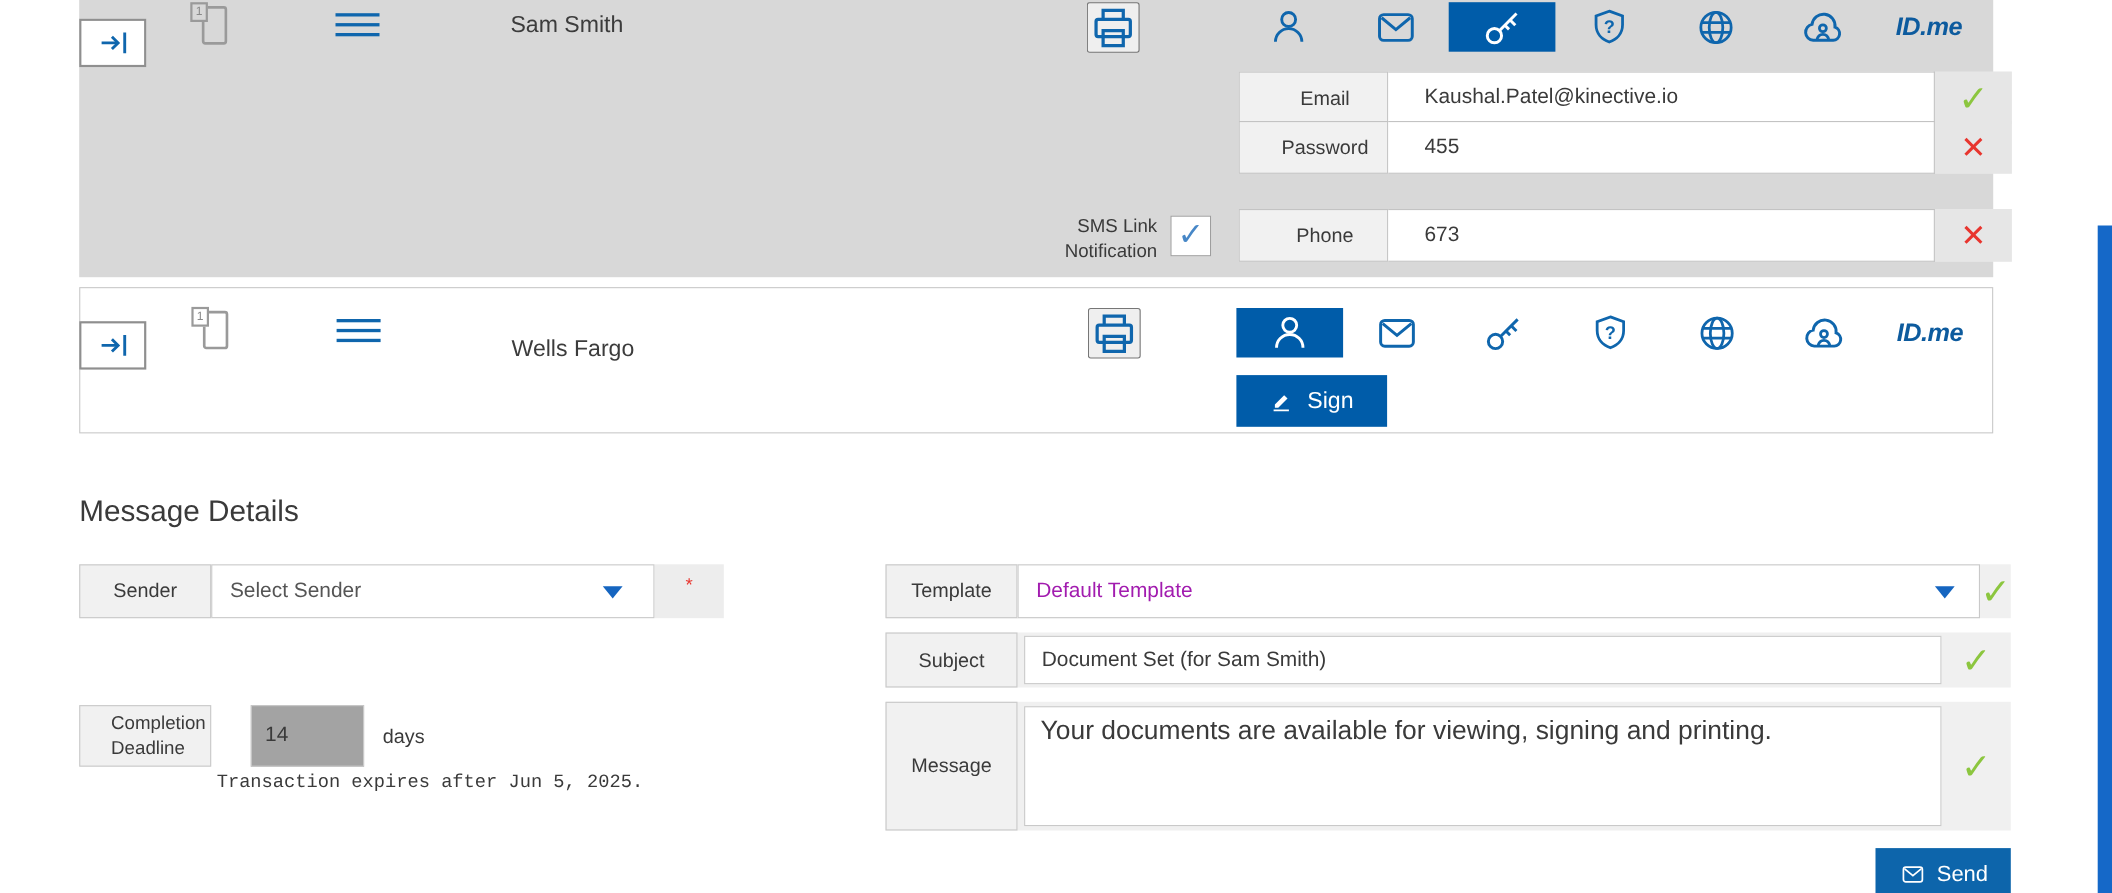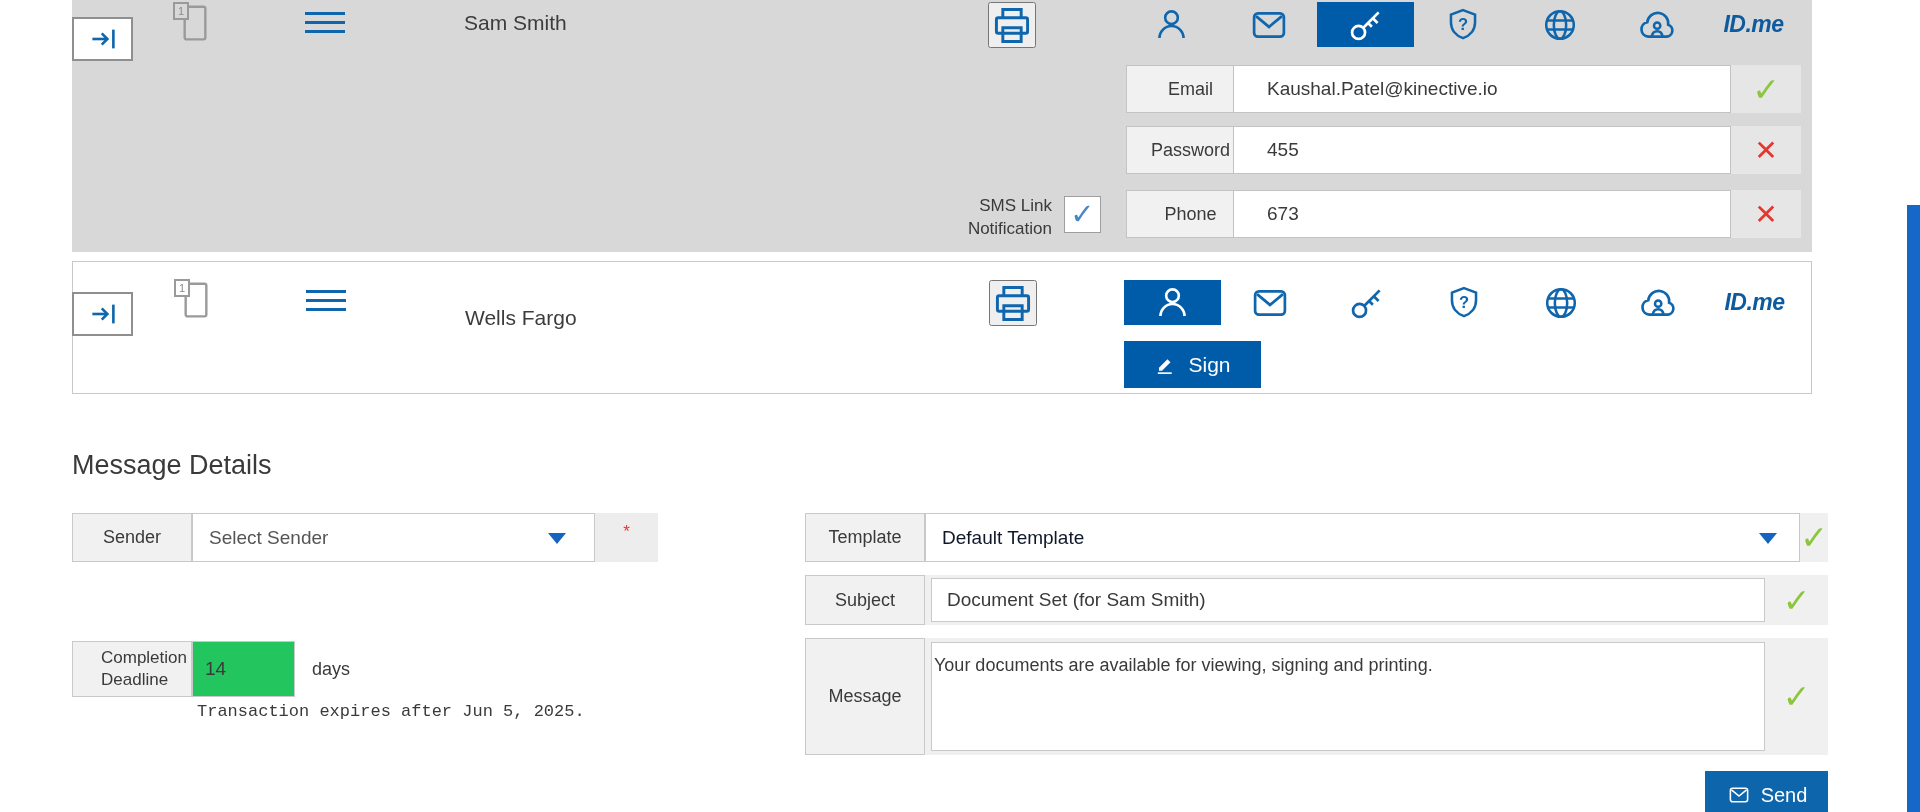--- a/index.html
+++ b/index.html
@@ -45,22 +45,22 @@
   .auth-row { position:absolute; display:flex; }
   .r1 .auth-row { left:1051px; top:2px; }
   .r2 .auth-row { left:1051px; top:18px; }
   .auth-cell { width:97px; height:45px; display:flex; align-items:center;
     justify-content:center; color:#0f66ad; cursor:pointer; }
   .auth-cell.active { background:#005ca9; color:#fff; }
   .idme { font-size:23px; font-weight:700; font-style:italic; color:#0d5b9e;
     letter-spacing:-0.5px; }
 
   .field-row { position:absolute; left:1054px; display:flex; height:48px; background:#e6e6e6; }
-  .row-email { top:65px; } .row-password { top:126px; } .row-phone { top:190px; }
-  .field-label { width:108px; background:#f1f1f1; border:1px solid #c3c3c3;
+  .row-email { top:65px; } .row-password { top:110px; } .row-phone { top:190px; }
+  .field-label { width:136px; background:#f1f1f1; border:1px solid #c3c3c3;
     display:flex; align-items:center; justify-content:center; font-size:18px;padding-left:21px; }
   .field-input { width:497px; background:#fff; border:1px solid #c3c3c3; border-left:none;
     display:flex; align-items:center; padding-left:33px; font-size:19px; cursor:text; }
   .field-status { width:70px; display:flex; align-items:center; justify-content:center; }
   .status-ok  { color:#8cc63f; font-size:33px; }
   .status-bad { color:#e8352e; font-size:28px; }
 
   .sms-label { position:absolute; left:790px; top:194px; width:190px; text-align:right;
     font-size:17px; line-height:23px; }
   .sms-checkbox { position:absolute; left:992px; top:196px; width:37px; height:37px;
@@ -88,36 +88,36 @@
     border-top:11px solid #1565c0; }
   .sender-dropdown .caret { right:28px; }
   .template-dropdown .caret { right:22px; }
   .required-cell { width:63px; background:#ededed; display:flex; justify-content:center;
     padding-top:9px; color:#e8352e; font-size:17px; }
 
   .deadline-row { position:absolute; left:72px; top:641px; display:flex; height:56px; }
   .deadline-label { width:120px; background:#f1f1f1; border:1px solid #c9c9c9;
     display:flex; flex-direction:column; justify-content:center; padding-left:28px;
     font-size:17px; line-height:22px; }
-  .deadline-input { width:103px; background:#22c55e; border:1px solid #c9c9c9; display:flex;
-    align-items:center; padding-left:12px; font-size:19px; cursor:text; }
+  .deadline-input { width:103px; background:#a3a3a3; border:1px solid #c9c9c9; display:flex;
+    align-items:center; padding-left:12px; font-size:19px; cursor:text;margin-left:36px; }
   .days-suffix { margin-left:17px; align-self:center; font-size:18px; }
   .expiry-note { position:absolute; left:197px; top:702px; font-size:17px;font-family:Liberation Mono, monospace; }
 
   .form-row { position:absolute; left:805px; width:1023px; background:#f0f0f0; display:flex; }
   .template-row { top:513px; height:49px; }
   .subject-row  { top:575px; height:50px; }
   .message-row  { top:638px; height:117px; }
   .form-row .cell-label { flex:0 0 120px; }
-  .template-dropdown { width:912px; color:#0f172a; }
+  .template-dropdown { width:912px; color:#a21caf; }
   .subject-field { width:834px; margin:3px 0 3px 6px; background:#fff;
     border:1px solid #c9c9c9; display:flex; align-items:center; padding-left:15px;
     font-size:19px; cursor:text; }
   .message-field { width:834px; margin:4px 0 4px 6px; background:#fff;
-    border:1px solid #c9c9c9; padding:9px 2px; font-size:18px; line-height:26px;
+    border:1px solid #c9c9c9; padding:9px 14px; font-size:24px; line-height:26px;
     cursor:text; }
   .check-cell { flex:1; display:flex; align-items:center; justify-content:center; }
 
   .send-btn { position:absolute; left:1705px; top:771px; width:123px; height:48px;
     background:#0d65ab; color:#fff; display:flex; align-items:center; justify-content:center;
     gap:9px; font-size:20px; border:none; cursor:pointer;
     font-family:"Liberation Sans", sans-serif; }
 
   .scrollbar { position:absolute; right:0; top:205px; width:13px; height:607px;
     background:#1568c8; cursor:pointer; }

